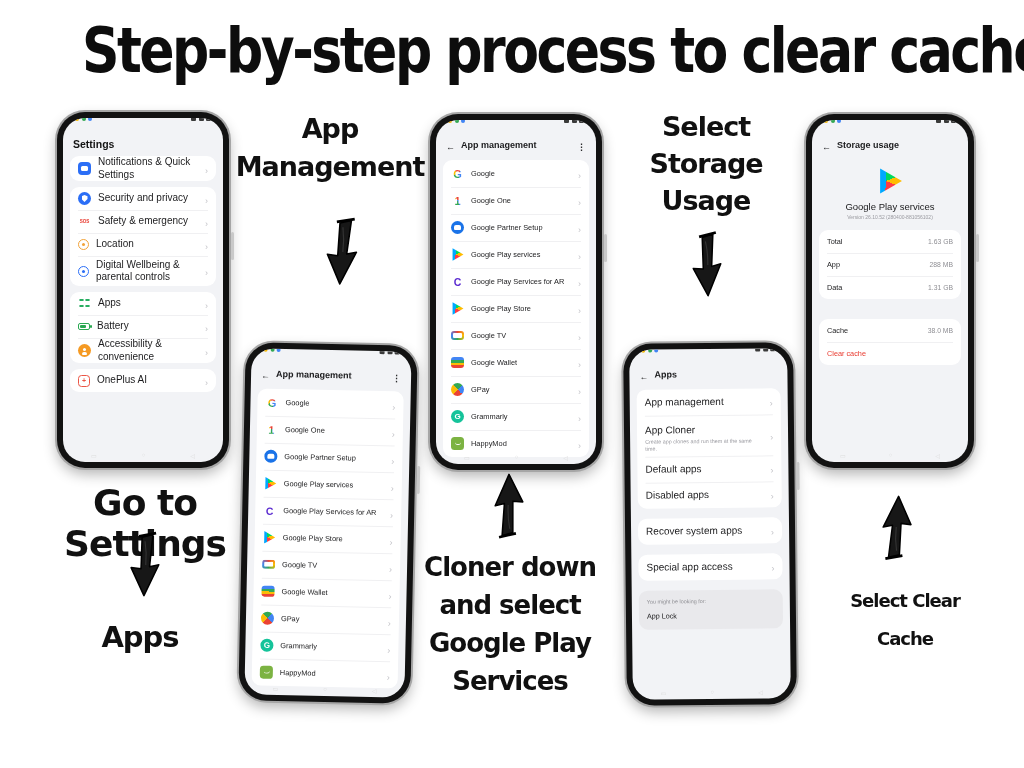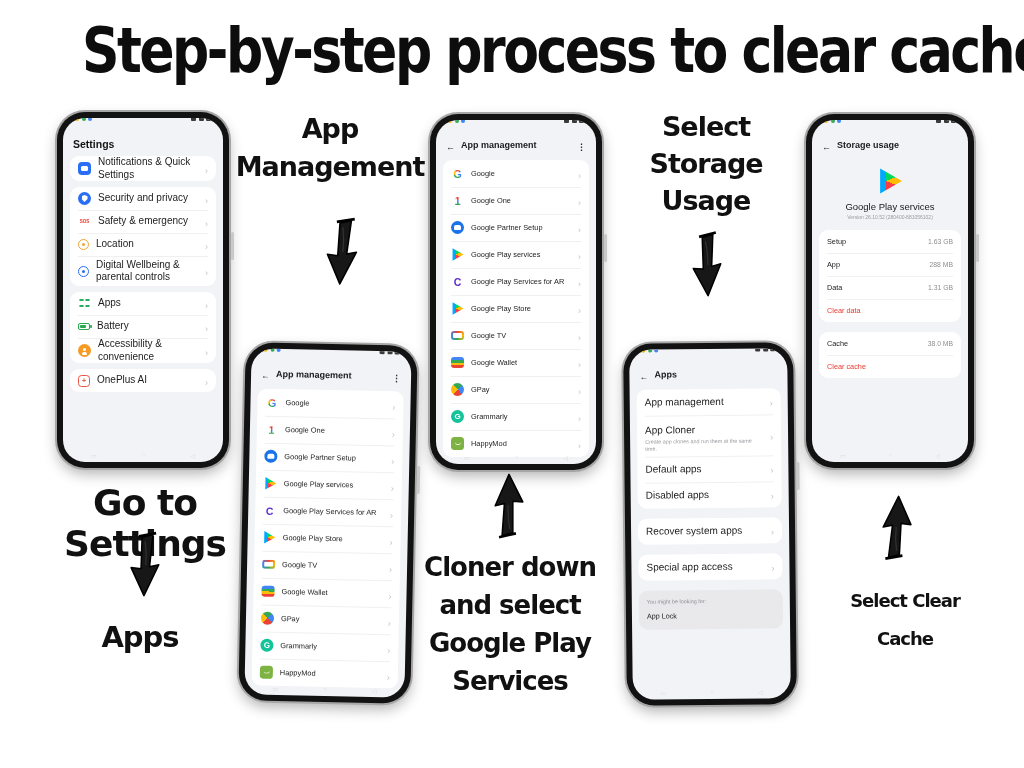--- a/index.html
+++ b/index.html
@@ -527,36 +527,33 @@
         <span class="back-icon"></span>
         <span class="ttl">Storage usage</span>
       </div>
       <div class="hero">
         <span class="ic ic-play"></span>
         <div class="hero-name">Google Play services</div>
         <div class="hero-version">Version 26.10.52 (280400-881056102)</div>
       </div>
       <div class="card">
         <div class="row st-row">
-          <span class="lbl">Setup</span>
+          <span class="lbl">Total</span>
           <span class="val">1.63 GB</span>
         </div>
         <div class="row st-row">
           <span class="lbl">App</span>
           <span class="val">288 MB</span>
         </div>
         <div class="row st-row">
           <span class="lbl">Data</span>
           <span class="val">1.31 GB</span>
         </div>
-        <div class="row st-row">
-          <span class="lbl danger">Clear data</span>
-        </div>
-      </div>
-      <div class="card" style="margin-top:10px">
+      </div>
+      <div class="card" style="margin-top:20px">
         <div class="row st-row">
           <span class="lbl">Cache</span>
           <span class="val">38.0 MB</span>
         </div>
         <div class="row st-row">
           <span class="lbl danger">Clear cache</span>
         </div>
       </div>
       <div class="bottom-nav">
           <span>▭</span>

